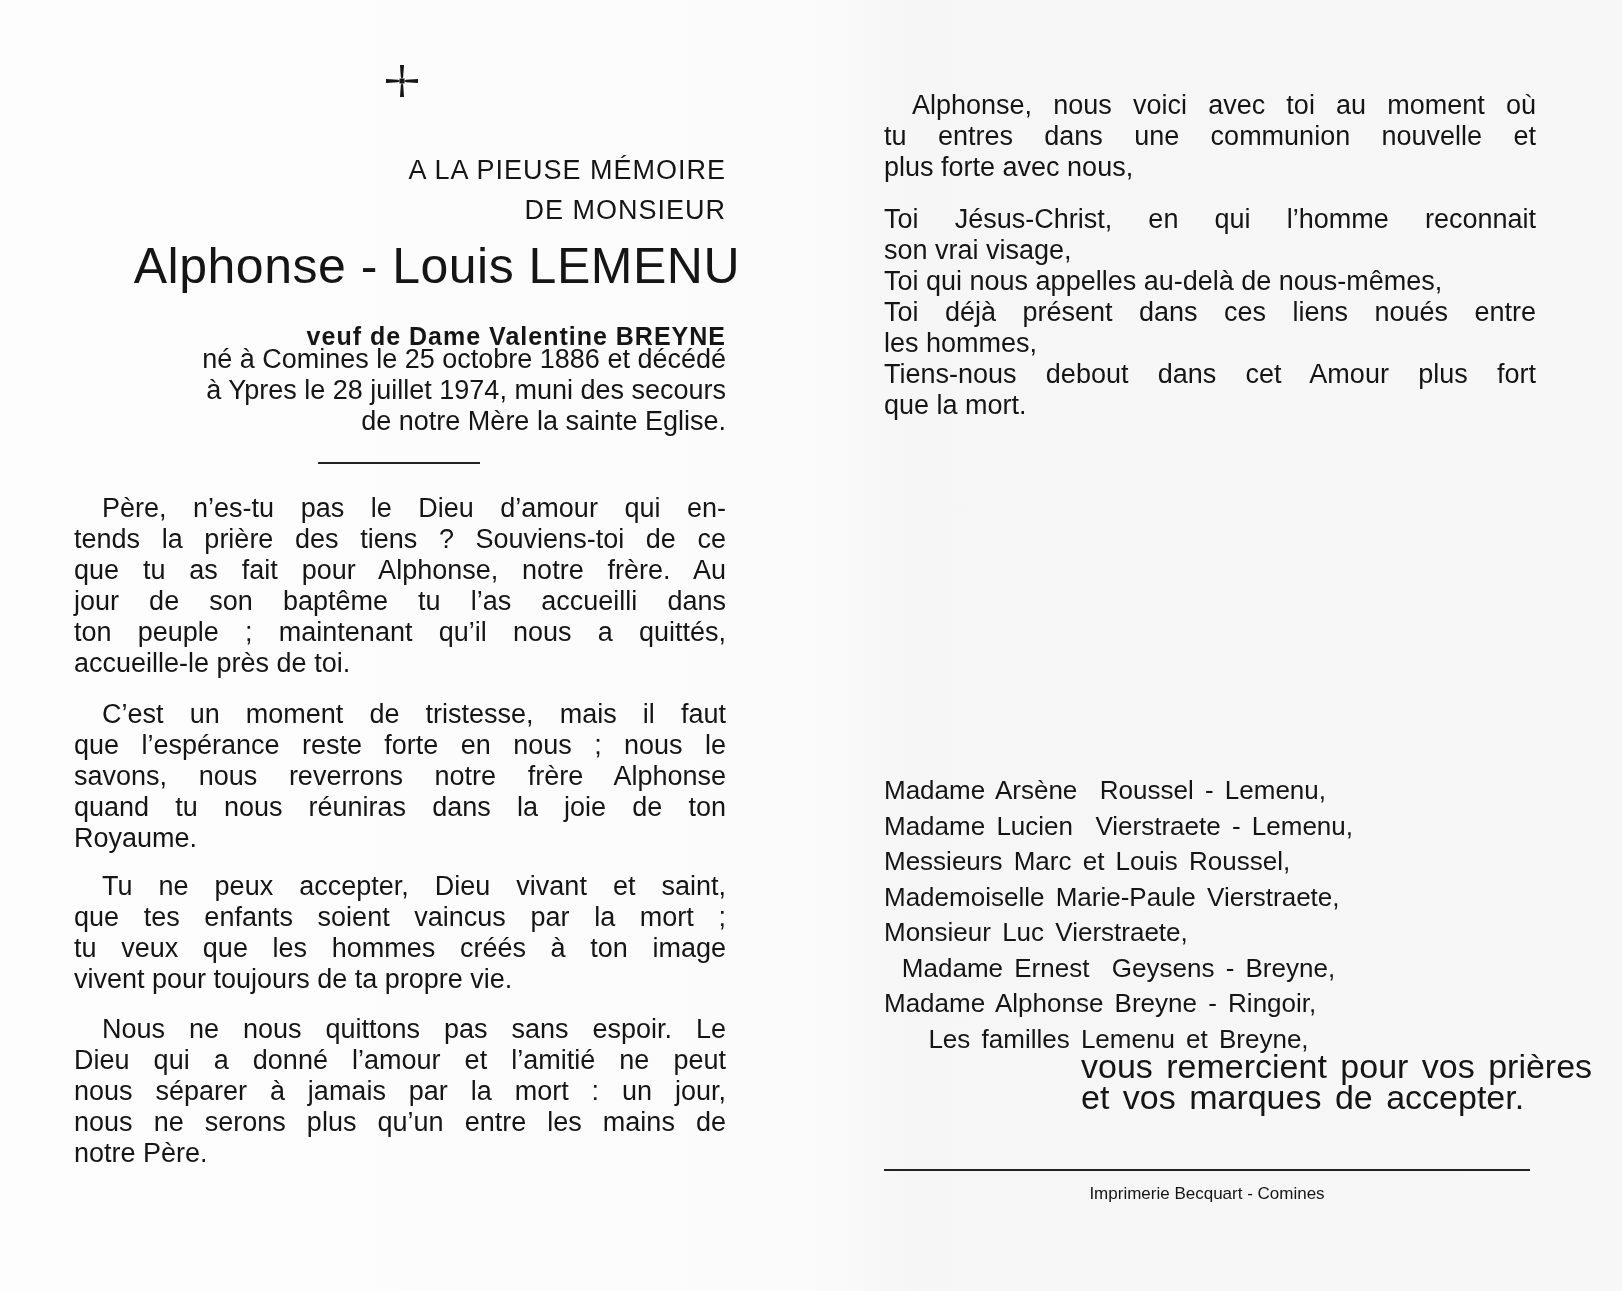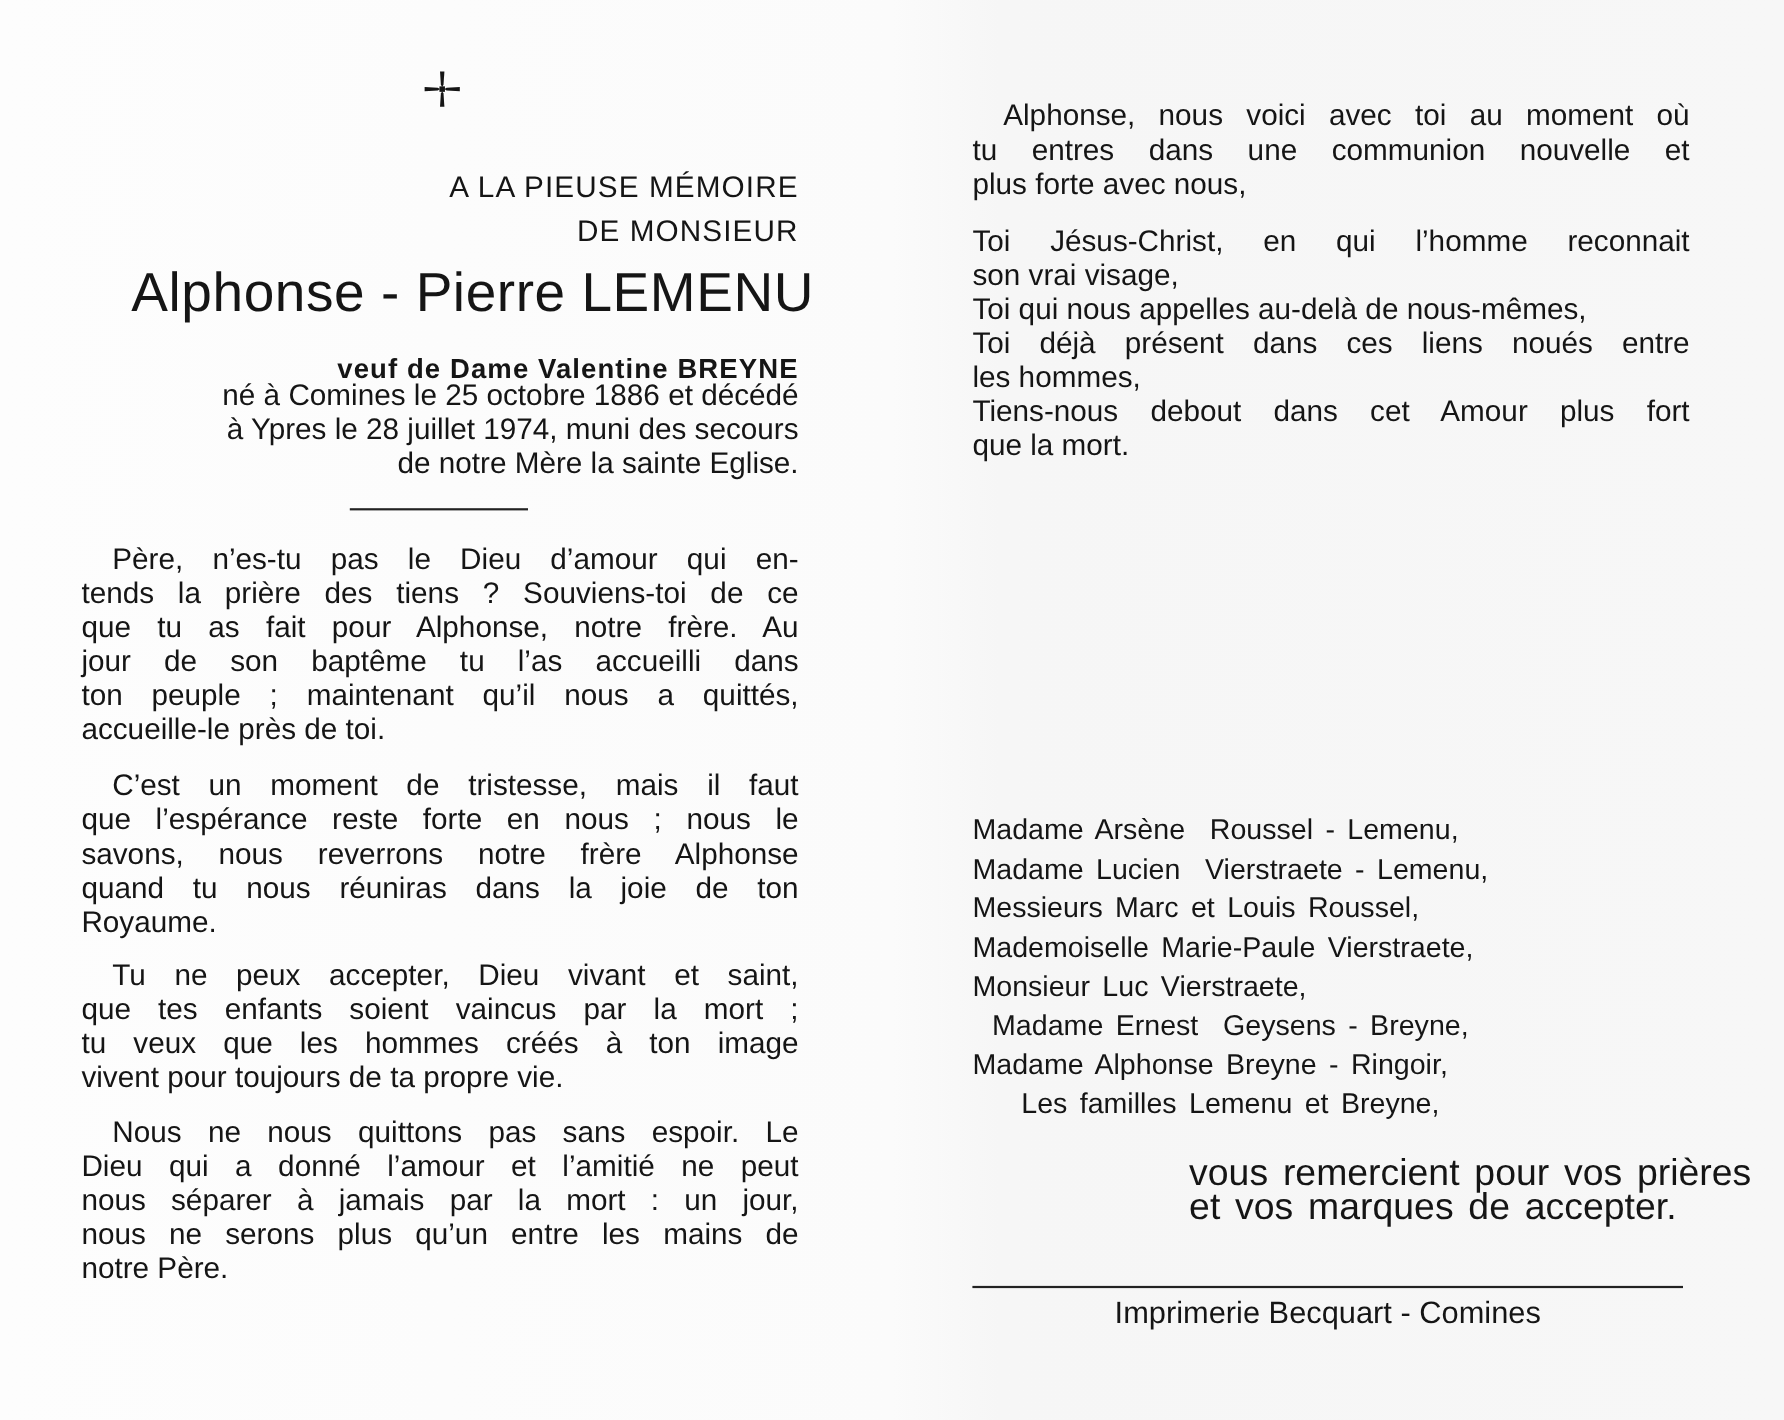--- a/index.html
+++ b/index.html
@@ -32,41 +32,41 @@
     .para .ln.indent { text-indent: 28px; }
     .para.left-p { left: 74px; width: 652px; }
     .para.right-p { left: 884px; width: 652px; }
 
     .families { position: absolute; left: 884px; top: 737px; font-size: 26px; line-height: 35.5px; }
     .families .ln { display: block; white-space: nowrap; word-spacing: 4px; }
     .thanks { position: absolute; left: 1056px; width: 480px; top: 1051px; font-size: 34px; line-height: 31px; margin-left: 25px; }
     .thanks .ln { display: block; white-space: nowrap; word-spacing: 4px; }
 
     .divider-long { position: absolute; left: 884px; top: 1169px; width: 646px; height: 2px; background: #222; }
-    .printer { position: absolute; left: 884px; width: 646px; top: 1178px; font-size: 28px; line-height: 32px; text-align: center; }
+    .printer { position: absolute; left: 884px; width: 646px; top: 1178px; font-size: 17px; line-height: 32px; text-align: center; }
   </style>
 </head>
 <body>
 
 <div class="page">
 
   <svg class="cross" viewBox="0 0 34 34">
     <path d="M15 1 L19 1 L18.2 13 L17 15 L15.8 13 Z" fill="#151515"></path>
     <path d="M15 33 L19 33 L18.2 21 L17 19 L15.8 21 Z" fill="#151515"></path>
     <path d="M1 15 L1 19 L13 18.2 L15 17 L13 15.8 Z" fill="#151515"></path>
     <path d="M33 15 L33 19 L21 18.2 L19 17 L21 15.8 Z" fill="#151515"></path>
     <rect x="14.5" y="14.5" width="5" height="5" fill="#151515"></rect>
   </svg>
 
   <div class="memoire center">
     <div>A LA PIEUSE MÉMOIRE</div>
     <div>DE MONSIEUR</div>
   </div>
 
-  <div class="name center">Alphonse - Pierre LEMENU</div>
+  <div class="name center">Alphonse - Louis LEMENU</div>
 
   <div class="widow center">veuf de Dame Valentine BREYNE</div>
 
   <div class="birth center">
     <span class="ln">né à Comines le 25 octobre 1886 et décédé</span>
     <span class="ln">à Ypres le 28 juillet 1974, muni des secours</span>
     <span class="ln">de notre Mère la sainte Eglise.</span>
   </div>
 
   <div class="divider-short"></div>
@@ -113,21 +113,21 @@
     <span class="ln">Toi Jésus-Christ, en qui l’homme reconnait</span>
     <span class="ln last">son vrai visage,</span>
     <span class="ln last">Toi qui nous appelles au-delà de nous-mêmes,</span>
     <span class="ln">Toi déjà présent dans ces liens noués entre</span>
     <span class="ln last">les hommes,</span>
     <span class="ln">Tiens-nous debout dans cet Amour plus fort</span>
     <span class="ln last">que la mort.</span>
   </div>
 
   <div class="families">
-    <span class="ln" style="white-space: pre;">Madame Arsène  Roussel - Lemenu,</span>
+    <span class="ln" style="white-space: pre; margin-top: 36px;">Madame Arsène  Roussel - Lemenu,</span>
     <span class="ln" style="white-space: pre;">Madame Lucien  Vierstraete - Lemenu,</span>
     <span class="ln" style="white-space: pre;">Messieurs Marc et Louis Roussel,</span>
     <span class="ln" style="white-space: pre;">Mademoiselle Marie-Paule Vierstraete,</span>
     <span class="ln" style="white-space: pre;">Monsieur Luc Vierstraete,</span>
     <span class="ln" style="white-space: pre; text-align: center;">Madame Ernest  Geysens - Breyne,</span>
     <span class="ln" style="white-space: pre;">Madame Alphonse Breyne - Ringoir,</span>
     <span class="ln" style="white-space: pre; text-align: center;">Les familles Lemenu et Breyne,</span>
   </div>
 
   <div class="thanks">

